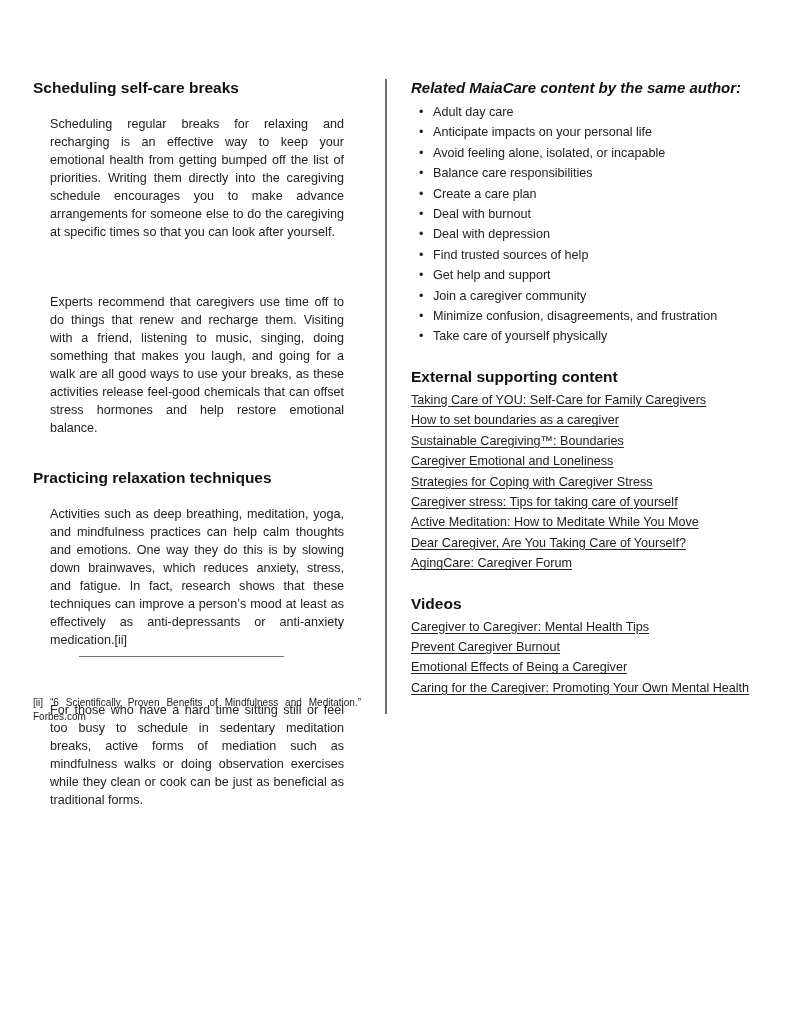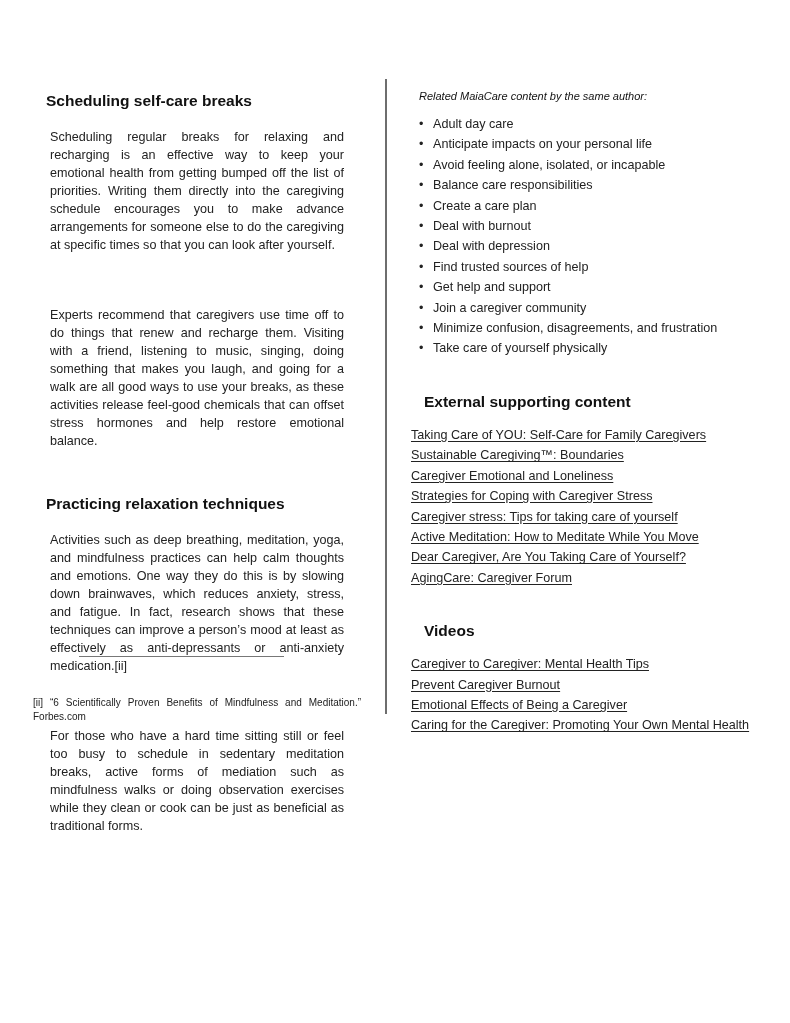--- a/index.html
+++ b/index.html
@@ -1,22 +1,22 @@
 <!DOCTYPE html>
 <html><head>
 <meta charset="utf-8">
 <style>
   html, body { margin: 0; padding: 0; background: #ffffff; }
   body { width: 790px; height: 1023px; position: relative; overflow: hidden;
          font-family: "Liberation Sans", sans-serif; color: #1a1a1a; }
   .left-col { position: absolute; left: 33px; top: 78px; width: 328px; }
   .right-col { position: absolute; left: 411px; top: 78px; width: 370px; }
   .divider { position: absolute; left: 385px; top: 79px; width: 2px; height: 635px; background: #6e6e6e; }
-  h2.section-heading { font-size: 15.5px; font-weight: bold; margin: 13px; line-height: 20px; color: #111; }
-  h2.italic-heading { font-style: italic; font-size: 11px; font-weight: normal; margin: 8px; line-height: 20px; color: #111; }
+  h2.section-heading { font-size: 15.5px; font-weight: bold; margin: 0; line-height: 20px; color: #111; }
+  h2.italic-heading { font-style: italic; font-size: 15px; font-weight: bold; margin: 0; line-height: 20px; color: #111; }
   p.body { font-size: 12.6px; line-height: 18px; margin: 17px; text-align: justify; color: #222; }
   .gap-para { height: 18px; }
   .gap-section { height: 14px; }
   .footnote-rule { position: absolute; left: 79px; top: 656px; width: 205px; height: 1px; background: #777; }
   .footnote { position: absolute; left: 33px; top: 696px; width: 328px; font-size: 10px; line-height: 14px; text-align: justify; color: #222; }
   ul.bullets { list-style: none; margin: 4px 0 0 0; padding: 0; }
   ul.bullets li { font-size: 12.6px; line-height: 20.4px; position: relative; padding-left: 22px; color: #222; }
   ul.bullets li .bullet { position: absolute; left: 8px; top: 0; }
   .link-list { margin: 3px 0 0 0; padding: 0; }
   .link-list a { display: block; font-size: 12.6px; line-height: 20.4px; color: #222; text-decoration: underline; text-underline-offset: 2px; }
@@ -56,20 +56,21 @@
     <li><span class="bullet">•</span><span>Get help and support</span></li>
     <li><span class="bullet">•</span><span>Join a caregiver community</span></li>
     <li><span class="bullet">•</span><span>Minimize confusion, disagreements, and frustration</span></li>
     <li><span class="bullet">•</span><span>Take care of yourself physically</span></li>
   </ul>
 
   <div class="r-heading-gap"></div>
   <h2 class="section-heading">External supporting content</h2>
   <div class="link-list">
     <a>Taking Care of YOU: Self-Care for Family Caregivers</a>
+    <a>How to set boundaries as a caregiver</a>
     <a>Sustainable Caregiving™: Boundaries</a>
     <a>Caregiver Emotional and Loneliness</a>
     <a>Strategies for Coping with Caregiver Stress</a>
     <a>Caregiver stress: Tips for taking care of yourself</a>
     <a>Active Meditation: How to Meditate While You Move</a>
     <a>Dear Caregiver, Are You Taking Care of Yourself?</a>
     <a>AgingCare: Caregiver Forum</a>
   </div>
 
   <div class="r-heading-gap"></div>

